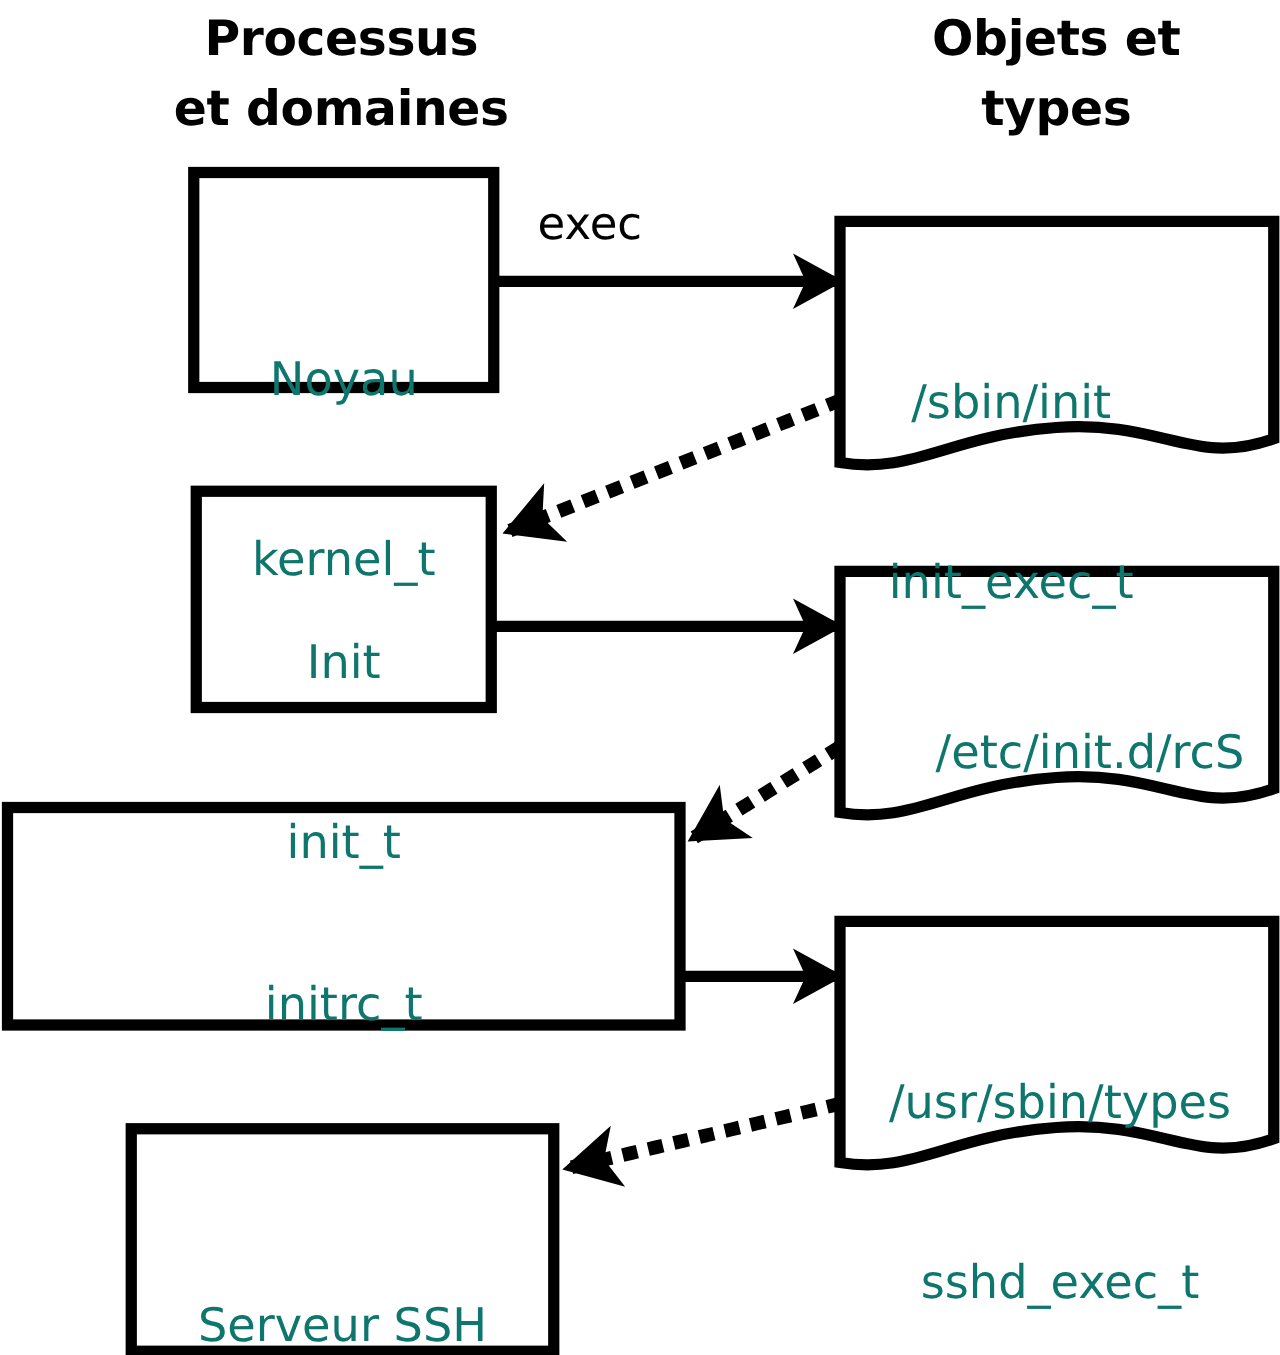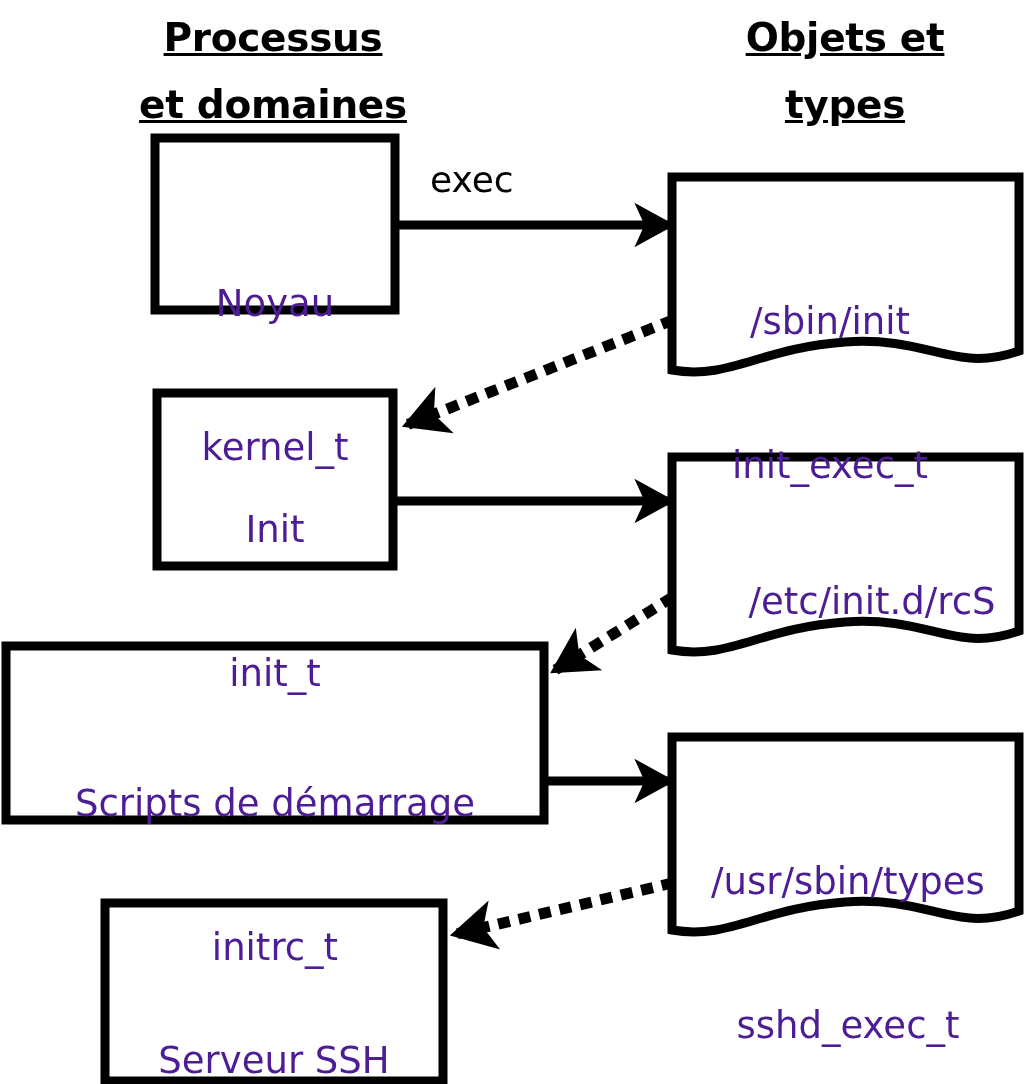--- a/index.html
+++ b/index.html
@@ -26,38 +26,37 @@
     height: 1084px;
   }
 
   
   .col-header {
     position: absolute;
     text-align: center;
     font-family: "DejaVu Sans", sans-serif;
     font-weight: bold;
     font-size: 39px;
-    line-height: 67px;
+    line-height: 56px;
     color: #000000;
     letter-spacing: -0.3px;
     white-space: pre;
-    text-decoration: underline;
   }
   #header-processes { left: 73px;  top: 4px;  width: 400px; }
   #header-objects   { left: 645px; top: 4px;  width: 400px; }
 
   
   .shape-label {
     position: absolute;
     text-align: center;
     font-family: "DejaVu Sans", sans-serif;
     font-weight: normal;
     font-size: 37px;
     line-height: 48px;
-    color: #4c1d95;
+    color: #0f766e;
     white-space: pre;
     pointer-events: none;
   }
   .edge-label {
     position: absolute;
     font-family: "DejaVu Sans", sans-serif;
     font-weight: normal;
     font-size: 36px;
     line-height: 40px;
     color: #000000;
@@ -131,30 +130,29 @@
     <div>Noyau</div>
     <div>kernel_t</div>
   </div>
 
   <div class="shape-label" style="left:157px; top:410px; width:236px;">
     <div>Init</div>
     <div>init_t</div>
   </div>
 
   <div class="shape-label" style="left:6px; top:684px; width:538px;">
-    <div>Scripts de démarrage</div>
     <div>initrc_t</div>
   </div>
 
   <div class="shape-label" style="left:105px; top:941px; width:338px;">
     <div>Serveur SSH</div>
     
   </div>
 
-  <div class="shape-label" style="left:658px; top:202px; width:344px;">
+  <div class="shape-label" style="left:637px; top:202px; width:344px;">
     <div>/sbin/init</div>
     <div>init_exec_t</div>
   </div>
 
   <div class="shape-label" style="left:700px; top:482px; width:344px;">
     <div>/etc/init.d/rcS</div>
   </div>
 
   <div class="shape-label" style="left:676px; top:762px; width:344px;">
     <div>/usr/sbin/types</div>

